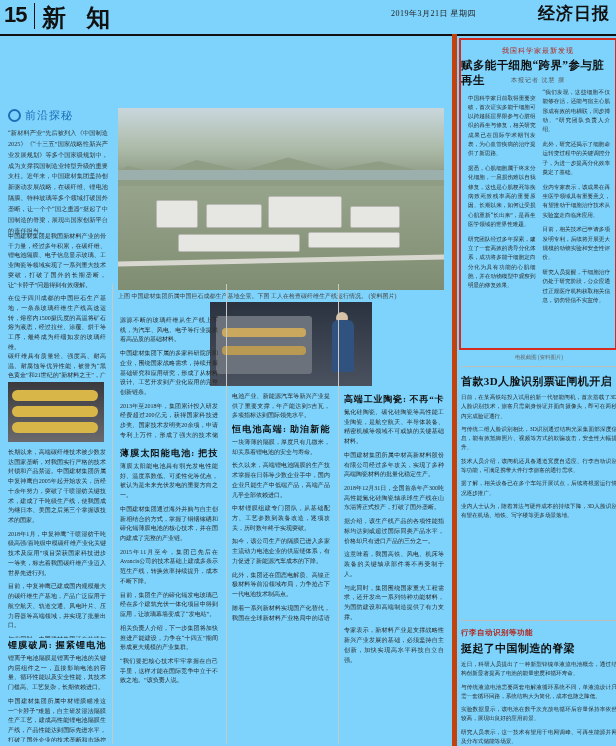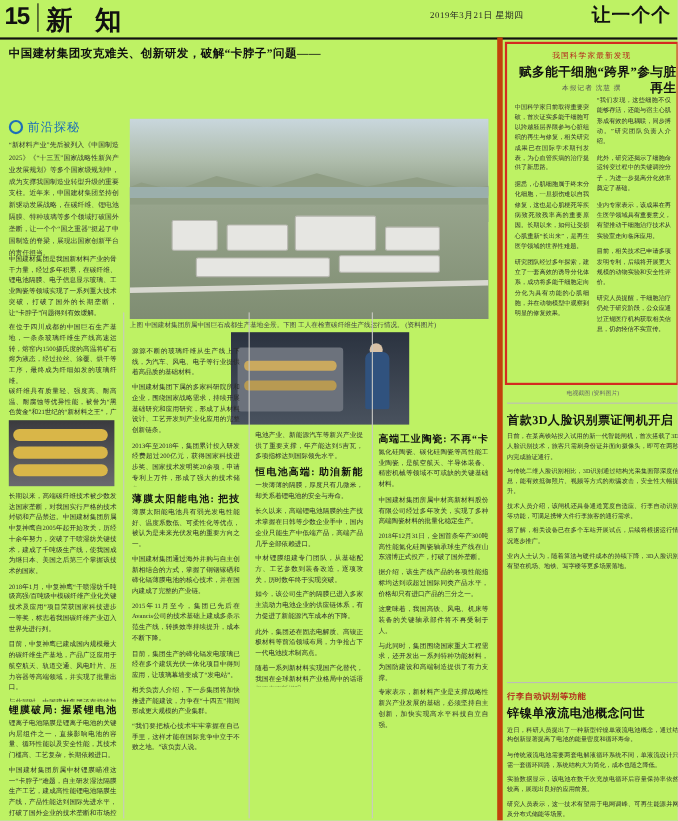--- a/index.html
+++ b/index.html
@@ -5,21 +5,21 @@
   html,body{margin:0;padding:0;}
   body{
     width:616px;height:746px;
     background:#cfd2d4;
     font-family:"Liberation Serif", serif;
     overflow:hidden;
   }
   .page{
     position:relative;
     width:616px;height:746px;
-    background:#bef264;
+    background:#7dd3fc;
     box-sizing:border-box;
   }
   
   .masthead{
     position:absolute;left:0;top:0;width:616px;height:34px;
     border-bottom:2px solid #111;
   }
   .pagenum{
     position:absolute;left:4px;top:2px;
     font-family:"Liberation Sans",sans-serif;
@@ -138,21 +138,21 @@
   .right-zone{position:absolute;left:452px;top:34px;width:164px;height:712px;border-left:5px solid #c2410c;}
   .redbox{
     position:absolute;left:2px;top:4px;width:158px;height:312px;
     border:2px solid #d42b20;box-sizing:border-box;
   }
   .rb-kicker{
     position:absolute;left:0;right:0;top:6px;text-align:center;
     font-size:7px;color:#b3261b;letter-spacing:1px;
   }
   .rb-head{
-    position:absolute;left:0;right:0;top:18px;text-align:right;
+    position:absolute;left:0;right:0;top:18px;text-align:left;
     font-size:11.5px;font-weight:bold;color:#111;letter-spacing:.4px;
   }
   .rb-byline{
     position:absolute;left:0;right:0;top:36px;text-align:center;
     font-size:6px;color:#555;letter-spacing:1px;
   }
   .rb-body{
     position:absolute;left:7px;top:48px;width:142px;height:256px;
     font-size:5.6px;line-height:1.66;color:#2b2b2b;text-align:justify;
     column-count:2;column-gap:7px;
@@ -172,26 +172,25 @@
 </head>
 <body>
 
 <div class="page">
 
   <div class="masthead">
     <div class="pagenum">15</div>
     <div class="pagerule"></div>
     <div class="section-title">新 知</div>
     <div class="dateline">2019年3月21日 星期四</div>
-    <div class="nameplate">让一个个</div>
+    <div class="nameplate">经济日报</div>
   </div>
 
   <div class="left-zone">
 
-    <div class="kicker">中国建材集团攻克难关、创新研发，破解“卡脖子”问题——</div>
 
     <div class="badge">
       <div class="badge-circle"></div>
       <div class="badge-text">前沿探秘</div>
     </div>
 
     <div class="pull-box">“新材料产业”先后被列入《中国制造2025》《“十三五”国家战略性新兴产业发展规划》等多个国家级规划中，成为支撑我国制造业转型升级的重要支柱。近年来，中国建材集团坚持创新驱动发展战略，在碳纤维、锂电池隔膜、特种玻璃等多个领域打破国外垄断，让一个个“国之重器”挺起了中国制造的脊梁，展现出国家创新平台的责任担当。</div>
 
     <div class="photo-main">
       <div class="ph-mountain"></div>
@@ -324,21 +323,21 @@
         <p>技术人员介绍，该闸机还具备通道宽度自适应、行李自动识别等功能，可满足携带大件行李旅客的通行需求。</p>
         <p>据了解，相关设备已在多个车站开展试点，后续将根据运行情况逐步推广。</p>
         <p>业内人士认为，随着算法与硬件成本的持续下降，3D人脸识别有望在机场、地铁、写字楼等更多场景落地。</p>
       </div>
     </div>
 
     <div class="hr-thin" style="top:586px;"></div>
 
     <div class="r-sec" style="top:594px;">
       <div class="r-sub">行李自动识别等功能</div>
-      <div class="r-head">锌镍单液流电池概念问世</div>
+      <div class="r-head">挺起了中国制造的脊梁</div>
       <div class="r-body">
         <p>近日，科研人员提出了一种新型锌镍单液流电池概念，通过结构创新显著提高了电池的能量密度和循环寿命。</p>
         <p>与传统液流电池需要两套电解液循环系统不同，单液流设计只需一套循环回路，系统结构大为简化，成本也随之降低。</p>
         <p>实验数据显示，该电池在数千次充放电循环后容量保持率依然较高，展现出良好的应用前景。</p>
         <p>研究人员表示，这一技术有望用于电网调峰、可再生能源并网及分布式储能等场景。</p>
       </div>
     </div>
   </div>
 
 </div>

